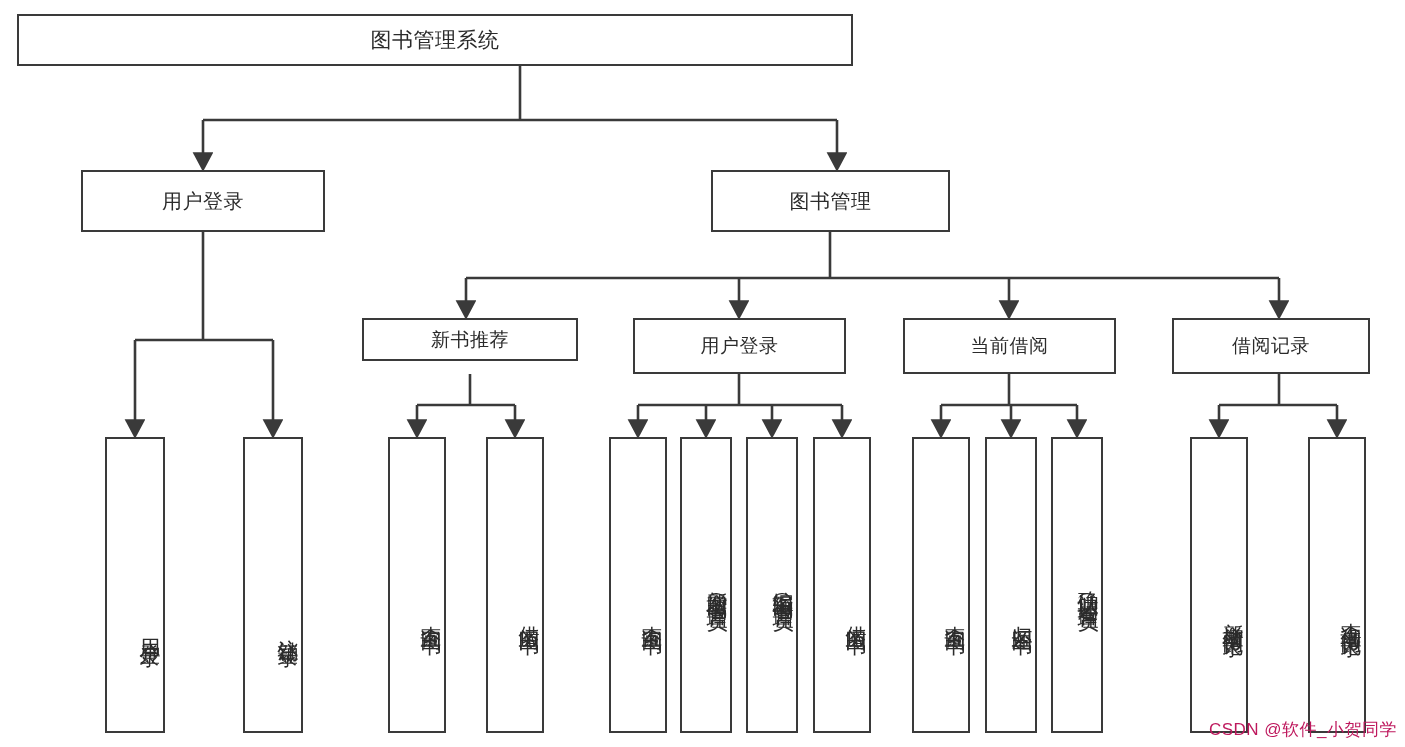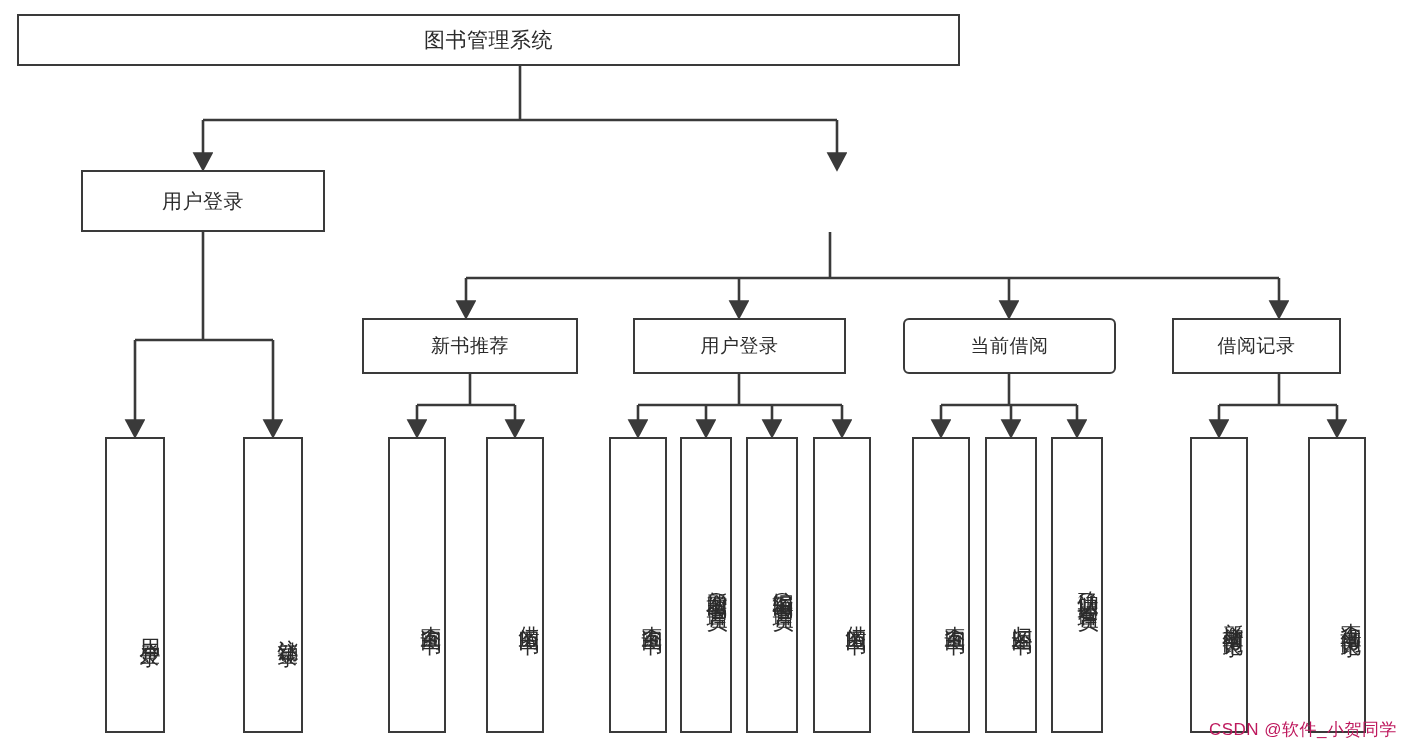--- a/index.html
+++ b/index.html
@@ -131,28 +131,29 @@
     </g>
 
     <g stroke="#3a3a3a" stroke-width="2.6" fill="none">
       <path d="M1279,374 L1279,405"></path>
       <path d="M1219,405 L1337,405"></path>
       <path d="M1219,405 L1219,425" marker-end="url(#arrowhead)"></path>
       <path d="M1337,405 L1337,425" marker-end="url(#arrowhead)"></path>
     </g>
   </svg>
 
-  <div class="node root" style="left:17px; top:14px; width:943px; height:52px;">图书管理系统</div>
+  <div class="node root" style="left:17px; top:14px; width:836px; height:52px;">图书管理系统</div>
 
   <div class="node level1" style="left:81px; top:170px; width:244px; height:62px;">用户登录</div>
+  <div class="node level1" style="left:711px; top:170px; width:239px; height:62px;">图书管理</div>
 
-  <div class="node level2" style="left:362px; top:318px; width:216px; height:56px;">新书推荐</div>
+  <div class="node level2" style="left:362px; top:318px; width:216px; height:43px;">新书推荐</div>
   <div class="node level2" style="left:633px; top:318px; width:213px; height:56px;">用户登录</div>
-  <div class="node level2" style="left:903px; top:318px; width:213px; height:56px;border-radius:6px;">当前借阅</div>
-  <div class="node level2" style="left:1172px; top:318px; width:169px; height:56px;">借阅记录</div>
+  <div class="node level2" style="left:903px; top:318px; width:213px; height:56px;">当前借阅</div>
+  <div class="node level2" style="left:1172px; top:318px; width:198px; height:56px;">借阅记录</div>
 
   <div class="node leaf pad-top-lg" style="left:105px; top:437px; width:60px; height:296px;">用户登录</div>
   <div class="node leaf pad-top-lg" style="left:243px; top:437px; width:60px; height:296px;">注销登录</div>
 
   <div class="node leaf pad-top" style="left:388px; top:437px; width:58px; height:296px;">查询图书</div>
   <div class="node leaf pad-top" style="left:486px; top:437px; width:58px; height:296px;">借阅图书</div>
 
   <div class="node leaf pad-top" style="left:609px; top:437px; width:58px; height:296px;">查询图书</div>
   <div class="node leaf" style="left:680px; top:437px; width:52px; height:296px;">新增图书（管理员）</div>
   <div class="node leaf" style="left:746px; top:437px; width:52px; height:296px;">编辑图书（管理员）</div>

